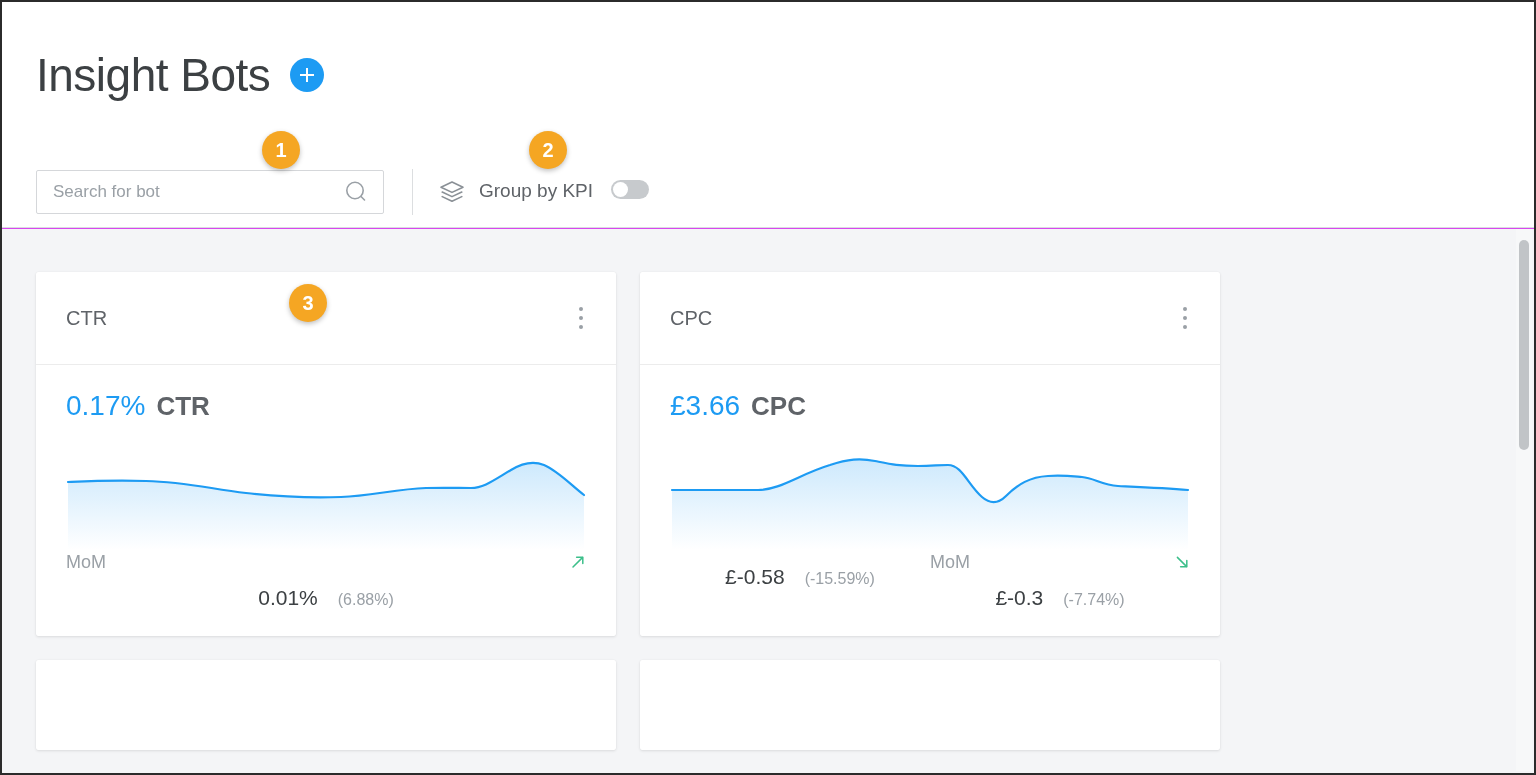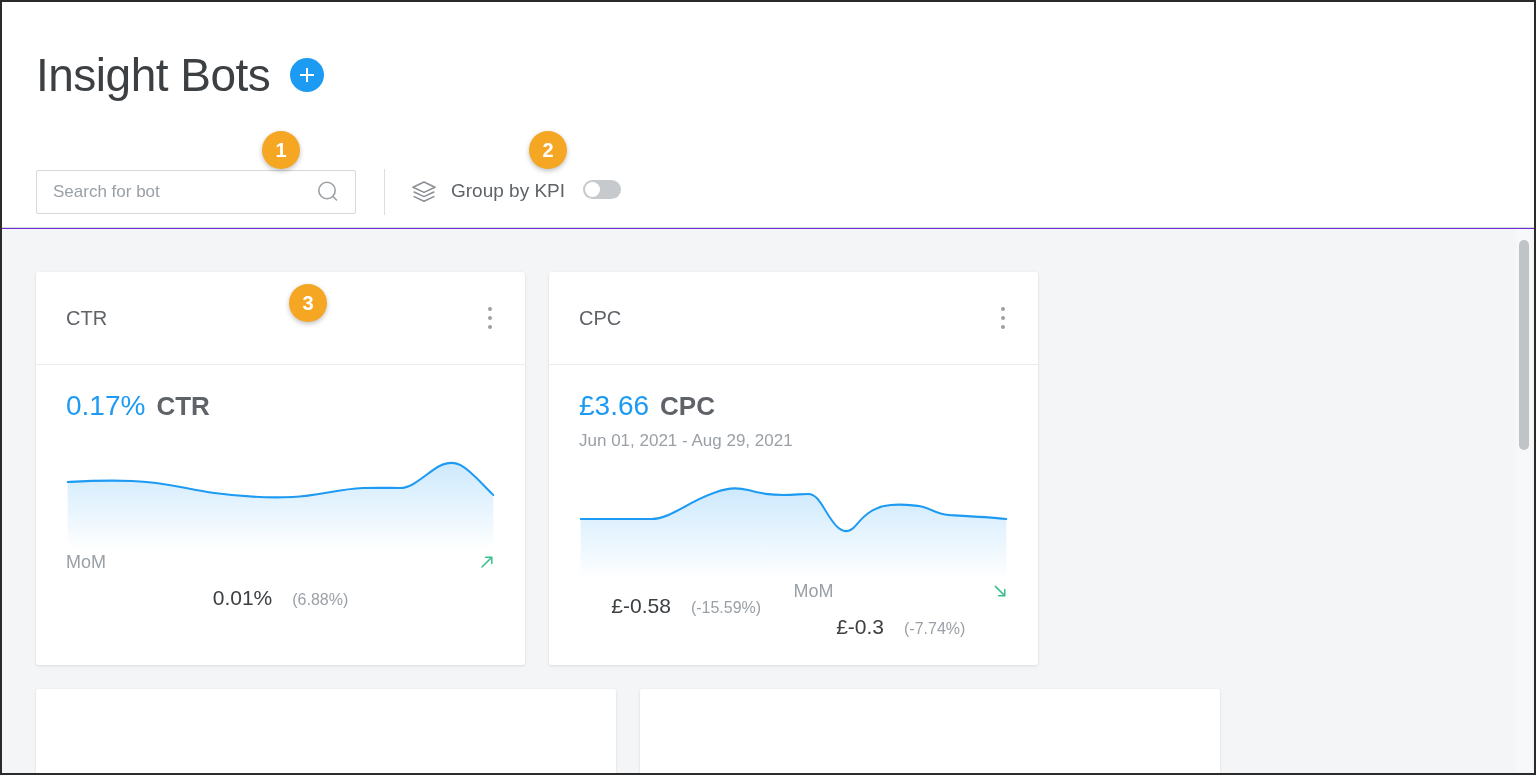--- a/index.html
+++ b/index.html
@@ -7,21 +7,21 @@
   body {
     font-family:"Liberation Sans", sans-serif;
     background:#ffffff;
     overflow:hidden;
     position:relative;
   }
   #app {
     position:absolute;
     inset:0;
     border:2px solid #2b2b2b;
-    background:#6d28d9;
+    background:#d946ef;
     overflow:hidden;
   }
 
   
   .header {
     position:absolute;
     left:0; top:0; right:0;
     height:226px;
     background:#ffffff;
     border-bottom:1px solid #dadce0;
@@ -50,21 +50,21 @@
   }
   .add-btn svg { display:block; }
 
   .toolbar {
     position:absolute;
     left:34px; top:167px;
     display:flex;
     align-items:center;
   }
   .search-box {
-    width:320px; height:44px;
+    width:348px; height:44px;
     border:1px solid #d5d7da;
     border-radius:2px;
     background:#fff;
     display:flex; align-items:center;
     padding:0 14px 0 16px;
   }
   .search-box input {
     flex:1;
     border:none; outline:none;
     font-family:"Liberation Sans", sans-serif;
@@ -115,21 +115,21 @@
     overflow:hidden;
   }
   .cards-grid {
     position:absolute;
     left:34px; top:43px;
     width:1420px;
   }
   .card-row { display:flex; gap:24px; margin-bottom:24px; }
 
   .card {
-    width:489px;
+    width:580px;
     background:#ffffff;
     border-radius:2px;
     box-shadow:0 1px 3px rgba(0,0,0,0.10), 0 0 1px rgba(0,0,0,0.08);
     position:relative;
   }
   .card-head {
     height:93px;
     display:flex; align-items:center;
     padding:0 24px 0 30px;
     border-bottom:1px solid #ececec;
@@ -358,21 +358,20 @@
               <i></i>
               <i></i>
             </div>
           </div>
 
           <div class="card-body">
             <div class="metric-line">
               <span class="metric-value">£3.66</span>
               <span class="metric-unit">CPC</span>
             </div>
-            <div class="date-range">Jun 01, 2021 - Aug 29, 2021</div>
 
             <div class="spark">
               <svg viewBox="0 0 520 110" preserveAspectRatio="none">
                 <defs>
                   <linearGradient id="gradCPC" x1="0" y1="0" x2="0" y2="1">
                     <stop offset="0%" stop-color="#1d9bf3" stop-opacity="0.22"></stop>
                     <stop offset="100%" stop-color="#1d9bf3" stop-opacity="0"></stop>
                   </linearGradient>
                 </defs>
                 <path d="M2,50 C30,50 60,50 88,50 C110,50 130,34 160,25 C178,19 190,18 205,21 C220,24 228,26 248,26 C262,26 268,25 278,25 C292,25 298,45 312,57 C320,64 328,64 336,56 C348,44 360,37 378,36 C392,35 400,36 412,37 C424,38 432,45 448,46 C470,47 495,48 518,50" fill="none" stroke="#1d9bf3" stroke-width="2.2" stroke-linecap="round" stroke-linejoin="round"></path>

